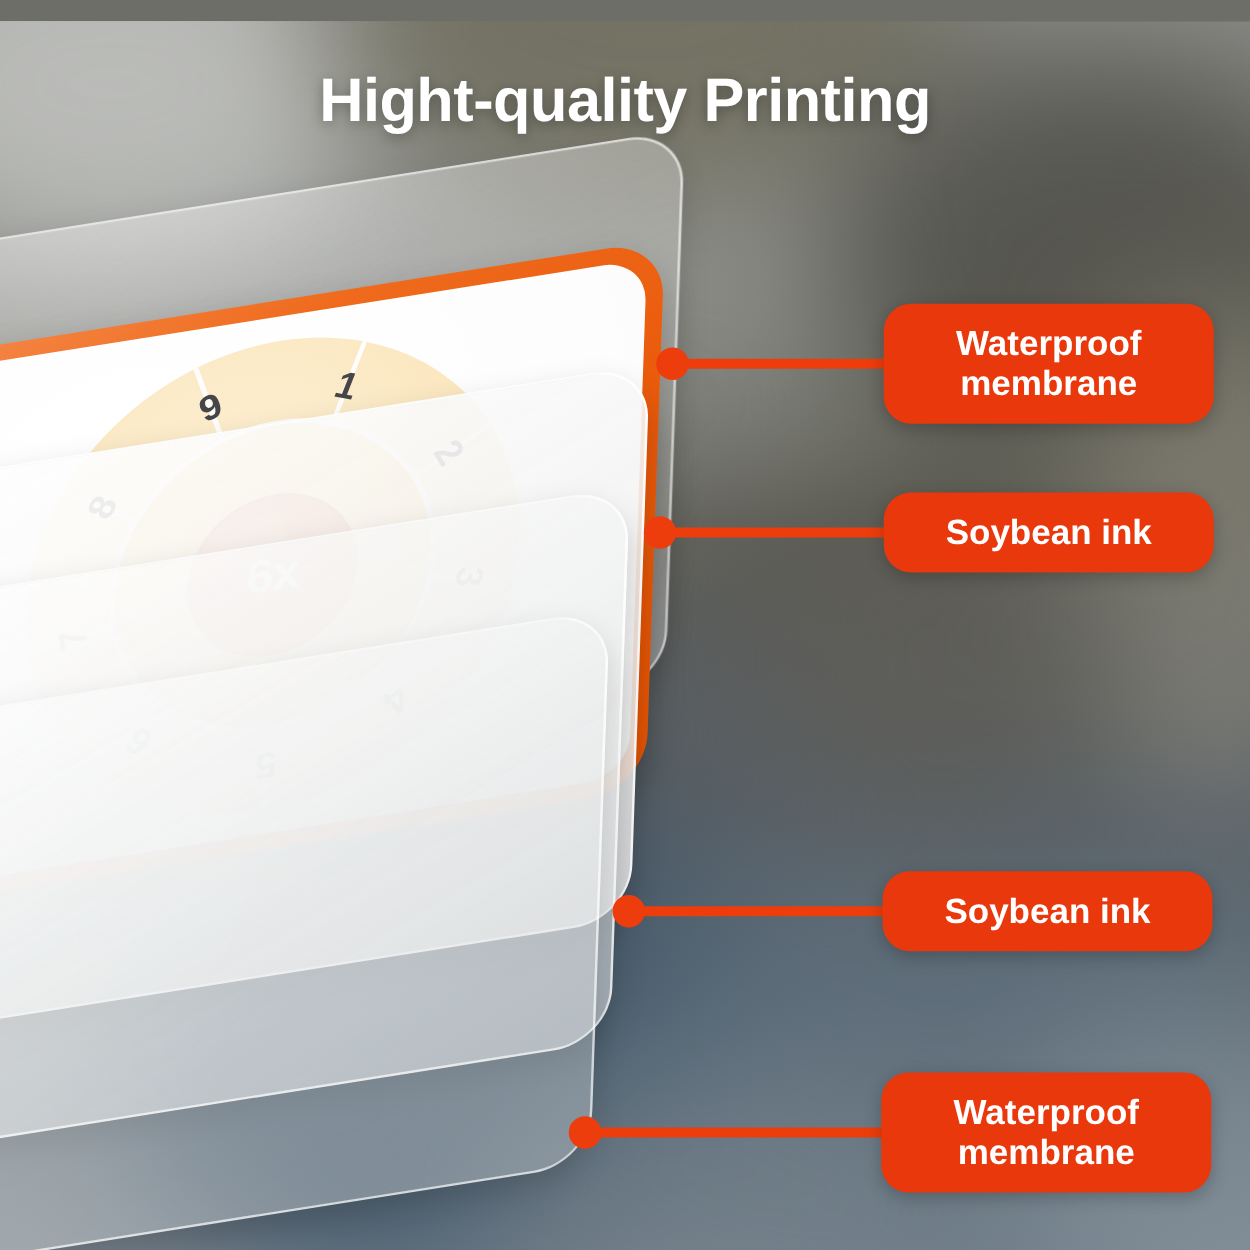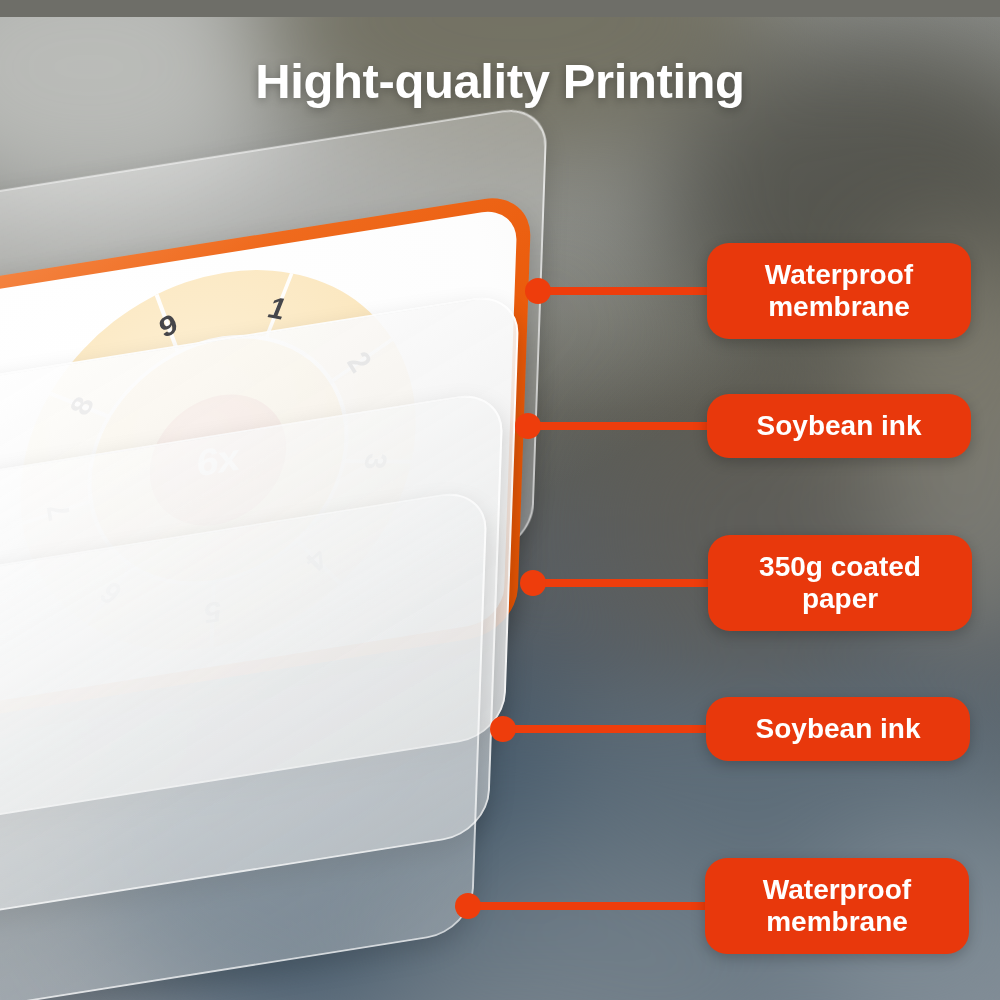--- a/index.html
+++ b/index.html
@@ -241,26 +241,20 @@
       <span class="badge">Waterproof
 membrane</span>
     </div>
 
     <div class="callout c2">
       <span class="dot"></span>
       <span class="leader"></span>
       <span class="badge">Soybean ink</span>
     </div>
 
-    <div class="callout c3">
-      <span class="dot"></span>
-      <span class="leader"></span>
-      <span class="badge">350g coated
-paper</span>
-    </div>
 
     <div class="callout c4">
       <span class="dot"></span>
       <span class="leader"></span>
       <span class="badge">Soybean ink</span>
     </div>
 
     <div class="callout c5">
       <span class="dot"></span>
       <span class="leader"></span>

